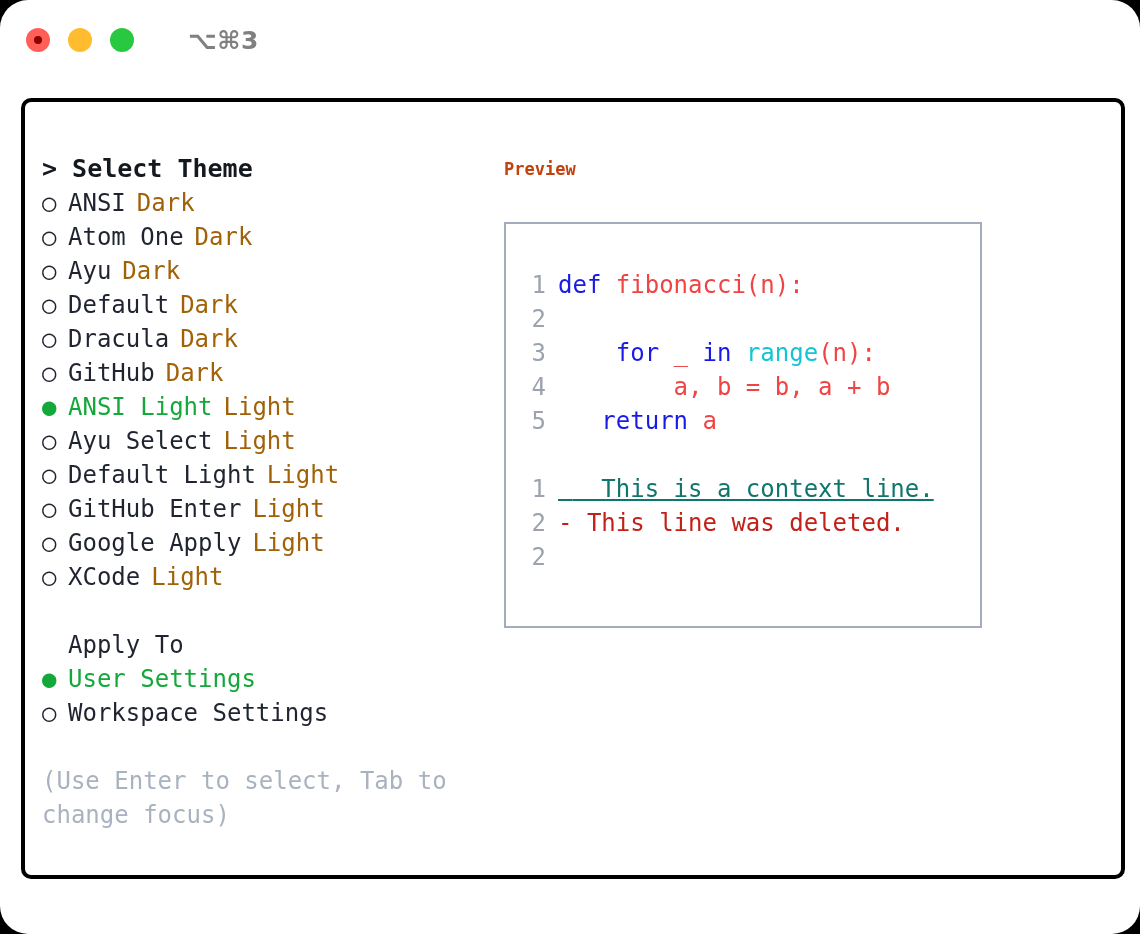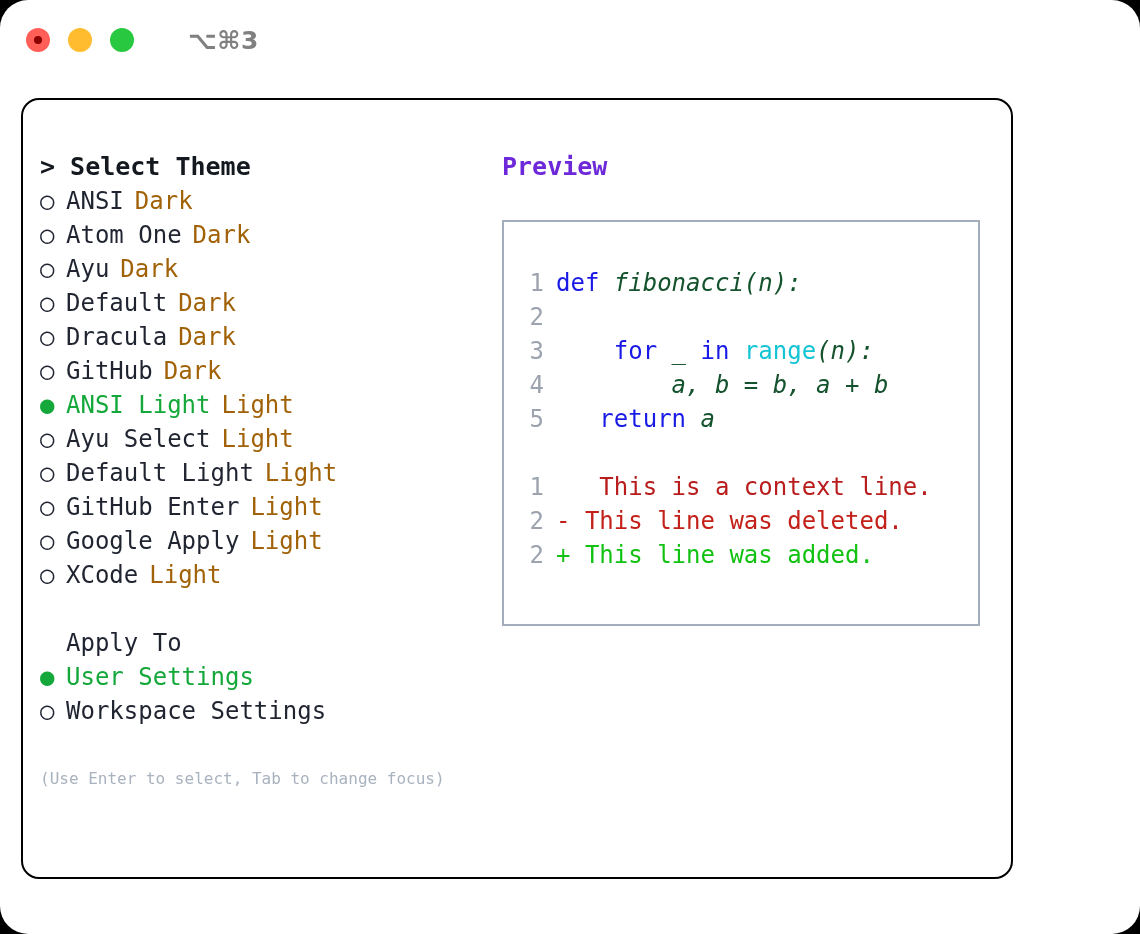--- a/index.html
+++ b/index.html
@@ -67,24 +67,24 @@
     font-weight: bold;
     letter-spacing: 0.5px;
     font-family: "DejaVu Sans", "Liberation Sans", sans-serif;
   }
 
   
   .panel {
     position: absolute;
     left: 21px;
     top: 98px;
-    width: 992px;
+    width: 1104px;
     height: 781px;
-    border: 2px solid #000000;
-    border-radius: 18px;
+    border: 4px solid #000000;
+    border-radius: 10px;
     box-sizing: border-box;
     background: #ffffff;
   }
 
   .panel-inner {
     position: absolute;
     left: 0; top: 0;
     width: 100%; height: 100%;
   }
 
@@ -127,37 +127,37 @@
     color: #1f2430;
     line-height: 34px;
     padding-left: 26px;
     white-space: pre;
   }
 
   .spacer-lg { height: 34px; }
 
   .hint {
     margin-top: 34px;
-    font-size: 16px;
+    font-size: 24px;
     color: #a9b2bf;
     line-height: 34px;
     width: 420px;
   }
 
   
   .right-col {
     position: absolute;
     left: 479px;
     top: 50px;
     width: 490px;
   }
   .preview-title {
-    font-size: 25px;
+    font-size: 17px;
     font-weight: bold;
-    color: #6d28d9;
+    color: #c2410c;
     line-height: 34px;
   }
   .preview-box {
     margin-top: 36px;
     width: 478px;
     height: 406px;
     border: 2px solid #a3adbb;
     box-sizing: border-box;
     background: #ffffff;
     padding: 44px 0 0 16px;
@@ -175,23 +175,23 @@
     width: 24px;
     flex: 0 0 24px;
     text-align: right;
   }
   .code-body { padding-left: 12px; }
   .diff-body { padding-left: 12px; }
 
   .tok-kw   { color: #1a1ae6; }
   .tok-num  { color: #12c212; }
   .tok-builtin { color: #12c4d4; margin-top: 7px; }
-  .tok-plain{ color: #14532d; font-style: italic; }
-
-  .diff-ctx { color: #b91c1c; }
+  .tok-plain{ color: #ef4444; }
+
+  .diff-ctx { color: #0f766e; text-decoration: underline; }
   .diff-del { color: #c4201a; }
   .diff-add { color: #12c212; }
 
   .blank-line { height: 34px; }
 </style>
 </head>
 <body>
 
 <div class="window">
 
@@ -242,20 +242,20 @@
               <div class="code-line"><span class="lineno">1</span><span class="code-body"><span class="tok-kw">def</span><span class="tok-plain"> fibonacci(n):</span></span></div>
               <div class="code-line"><span class="lineno">2</span></div>
               <div class="code-line"><span class="lineno">3</span><span class="code-body"><span class="tok-plain">    </span><span class="tok-kw">for</span><span class="tok-plain"> _ </span><span class="tok-kw">in</span><span class="tok-plain"> </span><span class="tok-builtin">range</span><span class="tok-plain">(n):</span></span></div>
               <div class="code-line"><span class="lineno">4</span><span class="code-body"><span class="tok-plain">        a, b = b, a + b</span></span></div>
               <div class="code-line"><span class="lineno">5</span><span class="code-body"><span class="tok-plain">   </span><span class="tok-kw">return</span><span class="tok-plain"> a</span></span></div>
             </div>
           <div class="blank-line"></div>
           <div id="diff-block">
               <div class="diff-line"><span class="lineno">1</span><span class="diff-body diff-ctx"><span> </span><span>  This is a context line.</span></span></div>
               <div class="diff-line"><span class="lineno">2</span><span class="diff-body diff-del"><span>-</span><span> This line was deleted.</span></span></div>
-              <div class="diff-line"><span class="lineno">2</span><span class="diff-body diff-add"><span>+</span><span> This line was added.</span></span></div>
+              <div class="diff-line"><span class="lineno">2</span></div>
             </div>
         </div>
       </div>
 
     </div>
   </div>
 </div>
 
 </body></html>

